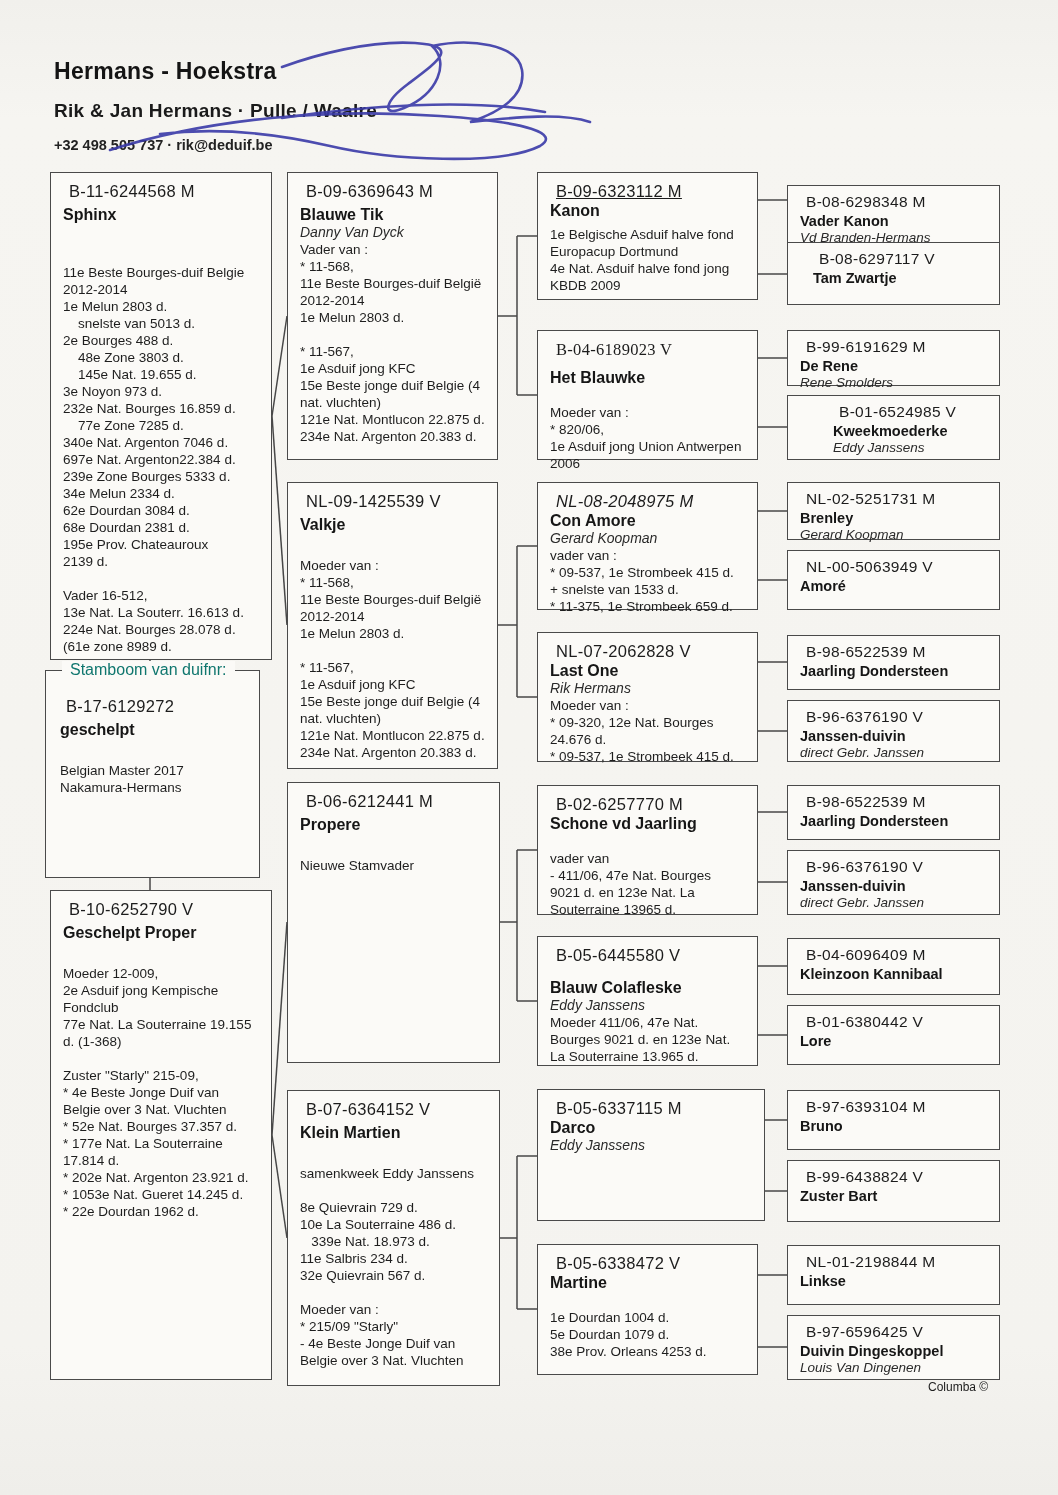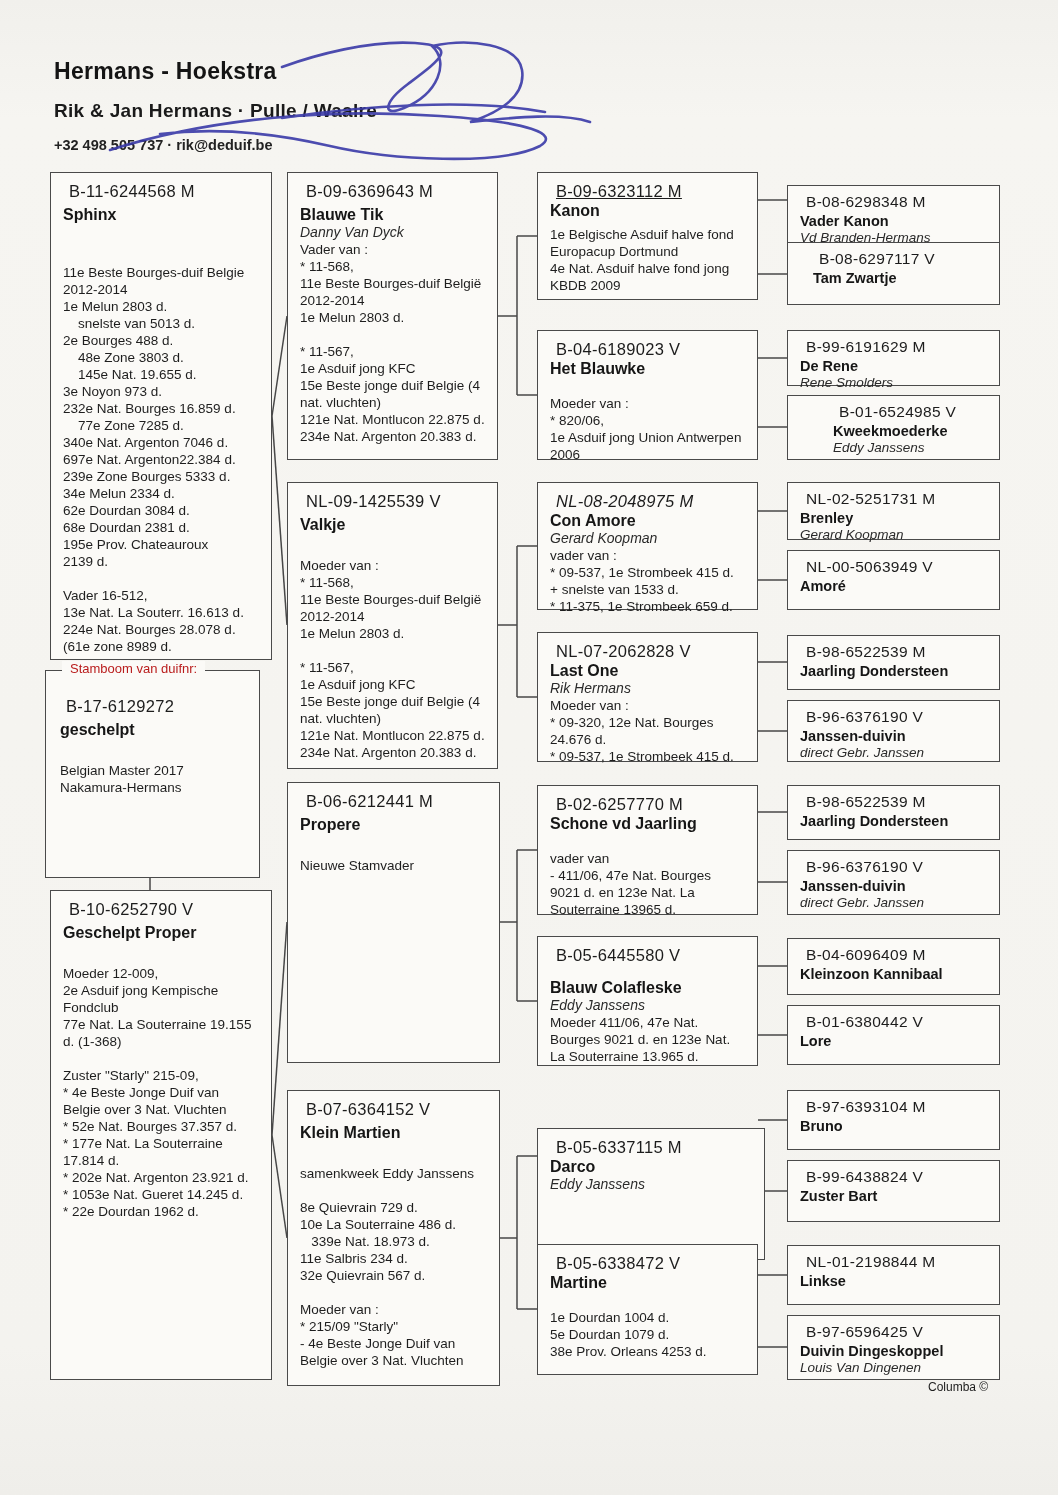--- a/index.html
+++ b/index.html
@@ -26,21 +26,21 @@
   .small .ring { font-size:15.5px; margin-bottom:2px; }
   .small .bird-name { font-size:14.5px; }
   .small .breeder { font-size:13.5px; }
   .small { padding:7px 4px 3px 12px; }
   .subject {
     position:absolute; box-sizing:border-box; z-index:2;
     border:1.6px solid #4a4a4a; background:#fbfaf7; padding:26px 6px 4px 14px;
   }
   .subject-legend {
     position:absolute; top:-10px; left:16px; background:#fbfaf7;
-    padding:0 8px; font-size:13px; color:#b91c1c; white-space:nowrap;
+    padding:0 8px; font-size:16px; color:#0f766e; white-space:nowrap;
   }
   .footer-brand { position:absolute; left:928px; top:1380px; font-size:12px; color:#1c1c1c; z-index:2; }
 </style>
 </head>
 <body>
 
 <div class="page">
 
   <svg id="connectors" class="overlay" width="1058" height="1495" viewBox="0 0 1058 1495">
     <g stroke="#474747" stroke-width="1.5" fill="none">
@@ -221,21 +221,21 @@
 
   <div class="pbox" style="left:537px; top:172px; width:221px; height:128px;">
     <div class="ring" style="margin-bottom:1px;text-decoration:underline;">B-09-6323112 M</div>
     <div class="bird-name">Kanon</div>
     <div class="details">1e Belgische Asduif halve fond
 Europacup Dortmund
 4e Nat. Asduif halve fond jong
 KBDB 2009</div>
   </div>
   <div class="pbox" style="left:537px; top:330px; width:221px; height:130px;">
-    <div class="ring" style="margin-bottom:1px;">B-04-6189023 V</div>
+    <div class="ring" style="margin-bottom:9px;font-family:Liberation Serif, serif;">B-04-6189023 V</div>
     <div class="bird-name">Het Blauwke</div>
     <div class="details" style="margin-top:0;">
 Moeder van :
 * 820/06,
 1e Asduif jong Union Antwerpen
 2006</div>
   </div>
   <div class="pbox" style="left:537px; top:482px; width:221px; height:128px;">
     <div class="ring" style="margin-bottom:1px;font-style:italic;">NL-08-2048975 M</div>
     <div class="bird-name">Con Amore</div>
@@ -264,21 +264,21 @@
 Souterraine 13965 d.</div>
   </div>
   <div class="pbox" style="left:537px; top:936px; width:221px; height:130px;">
     <div class="ring" style="margin-bottom:14px;">B-05-6445580 V</div>
     <div class="bird-name">Blauw Colafleske</div>
     <div class="breeder">Eddy Janssens</div>
     <div class="details" style="margin-top:0;">Moeder 411/06, 47e Nat.
 Bourges 9021 d. en 123e Nat.
 La Souterraine 13.965 d.</div>
   </div>
-  <div class="pbox" style="left:537px; top:1128px; width:228px; height:132px;">
+  <div class="pbox" style="left:537px; top:1089px; width:228px; height:132px;">
     <div class="ring" style="margin-bottom:1px;">B-05-6337115 M</div>
     <div class="bird-name">Darco</div>
     <div class="breeder">Eddy Janssens</div>
   </div>
   <div class="pbox" style="left:537px; top:1244px; width:221px; height:131px;">
     <div class="ring" style="margin-bottom:1px;">B-05-6338472 V</div>
     <div class="bird-name">Martine</div>
     <div class="details" style="margin-top:0;">
 1e Dourdan 1004 d.
 5e Dourdan 1079 d.

